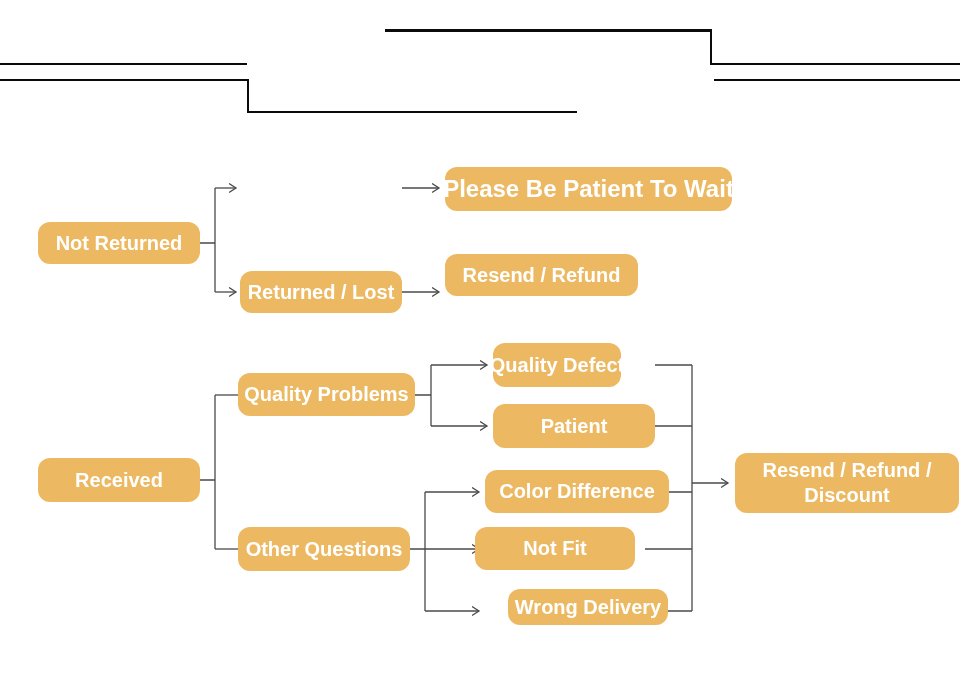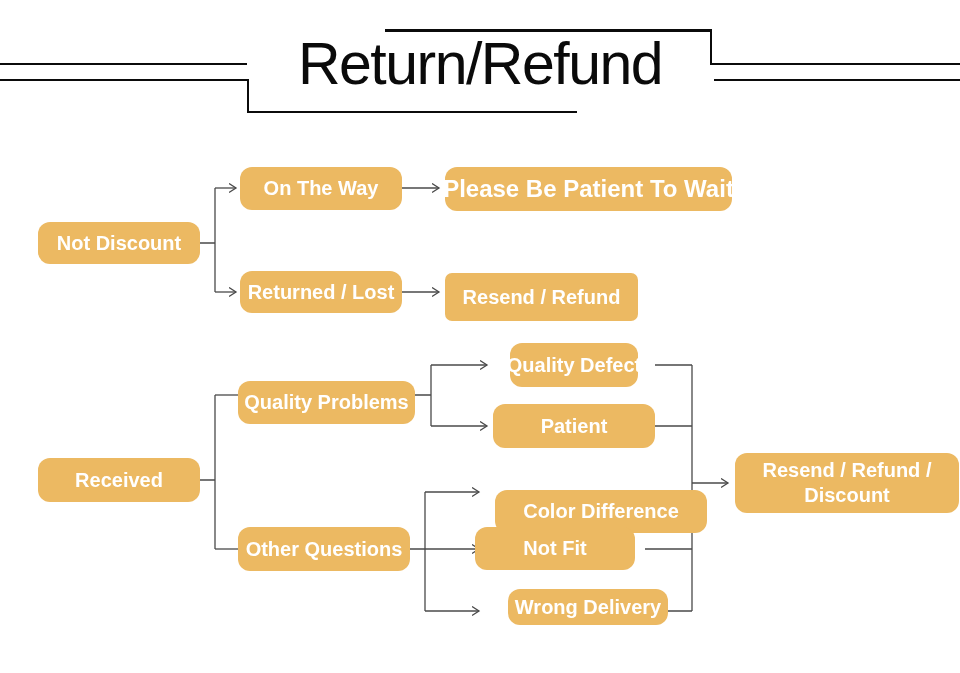--- a/index.html
+++ b/index.html
@@ -51,47 +51,46 @@
     align-items: center;
     justify-content: center;
     text-align: center;
     white-space: nowrap;
     line-height: 1.25;
   }
   #n-not-received     { left: 38px;  top: 222px; width: 162px; height: 42px; }
   #n-on-the-way       { left: 240px; top: 167px; width: 162px; height: 43px; }
   #n-please-wait      { left: 445px; top: 167px; width: 287px; height: 44px; font-size: 24px; }
   #n-returned-lost    { left: 240px; top: 271px; width: 162px; height: 42px; }
-  #n-resend-refund    { left: 445px; top: 273px; width: 193px; height: 48px; border-radius: 7px; }
+  #n-resend-refund    { left: 445px; top: 254px; width: 193px; height: 42px; }
   #n-received         { left: 38px;  top: 458px; width: 162px; height: 44px; }
-  #n-quality-problems { left: 238px; top: 373px; width: 177px; height: 43px; margin-top: 8px; }
+  #n-quality-problems { left: 238px; top: 373px; width: 177px; height: 43px; }
   #n-other-questions  { left: 238px; top: 527px; width: 172px; height: 44px; }
-  #n-quality-defect   { left: 510px; top: 343px; width: 128px; height: 44px; }
+  #n-quality-defect   { left: 493px; top: 343px; width: 128px; height: 44px; }
   #n-damage           { left: 493px; top: 404px; width: 162px; height: 44px; }
-  #n-color-difference { left: 495px; top: 470px; width: 212px; height: 43px; margin-top: 20px; }
+  #n-color-difference { left: 485px; top: 470px; width: 184px; height: 43px; }
   #n-not-fit          { left: 475px; top: 527px; width: 160px; height: 43px; }
   #n-wrong-delivery   { left: 508px; top: 589px; width: 160px; height: 36px; }
   #n-resend-discount  { left: 735px; top: 453px; width: 224px; height: 60px;
                         white-space: normal; padding: 0 6px; box-sizing: border-box; }
 </style>
 </head>
 <body>
 
 <div id="stage">
 
   <div class="bar" id="orn-top"></div>
   <div class="bar" id="orn-top-vert"></div>
   <div class="bar" id="orn-right-1"></div>
   <div class="bar" id="orn-right-2"></div>
   <div class="bar" id="orn-left-1"></div>
   <div class="bar" id="orn-left-2"></div>
   <div class="bar" id="orn-left-vert"></div>
   <div class="bar" id="orn-bottom"></div>
 
-  <div id="title">Return/Refund</div>
 
   <svg id="edges" viewBox="0 0 960 673" xmlns="http://www.w3.org/2000/svg">
     <defs>
       <marker id="arrow" markerUnits="userSpaceOnUse" markerWidth="10" markerHeight="12" refX="7.5" refY="5" orient="auto">
         <path d="M0.5,0.5 L7.5,5 L0.5,9.5" fill="none" stroke="#4a4a4a" stroke-width="1.3"></path>
       </marker>
     </defs>
 
     <path d="M200,243 H215 M215,188 V292"></path>
     <path d="M215,188 H236" marker-end="url(#arrow)"></path>
@@ -109,22 +108,21 @@
 
     <path d="M410,549 H425 M425,492 V611"></path>
     <path d="M425,492 H479" marker-end="url(#arrow)"></path>
     <path d="M425,549 H479" marker-end="url(#arrow)"></path>
     <path d="M425,611 H479" marker-end="url(#arrow)"></path>
 
     <path d="M655,365 H692 M655,426 H692 M663,492 H692 M645,549 H692 M645,611 H692 M692,365 V611"></path>
     <path d="M692,483 H728" marker-end="url(#arrow)"></path>
   </svg>
 
-  <div class="node" id="n-not-received">Not Discount</div>
-  <div class="node" id="n-on-the-way">On The Way</div>
+  <div class="node" id="n-not-received">Not Returned</div>
   <div class="node" id="n-please-wait">Please Be Patient To Wait</div>
   <div class="node" id="n-returned-lost">Returned / Lost</div>
   <div class="node" id="n-resend-refund">Resend / Refund</div>
   <div class="node" id="n-received">Received</div>
   <div class="node" id="n-quality-problems">Quality Problems</div>
   <div class="node" id="n-other-questions">Other Questions</div>
   <div class="node" id="n-quality-defect">Quality Defect</div>
   <div class="node" id="n-damage">Patient</div>
   <div class="node" id="n-color-difference">Color Difference</div>
   <div class="node" id="n-not-fit">Not Fit</div>

